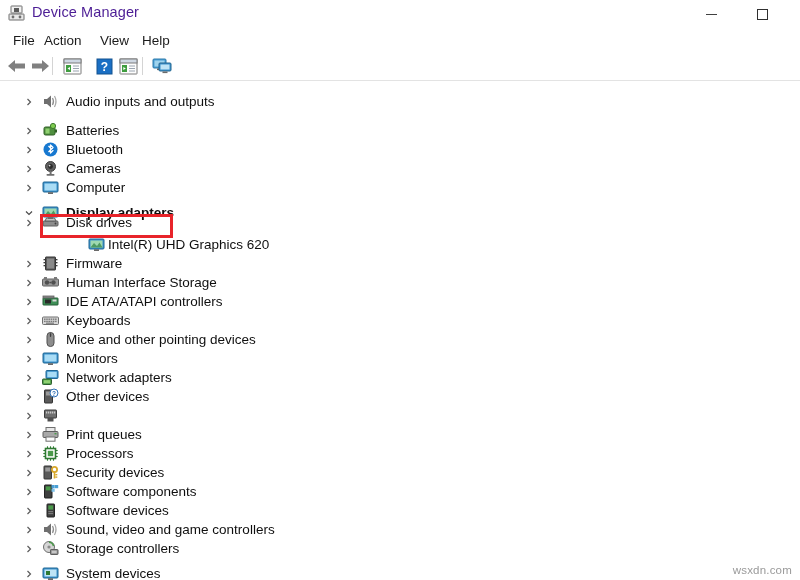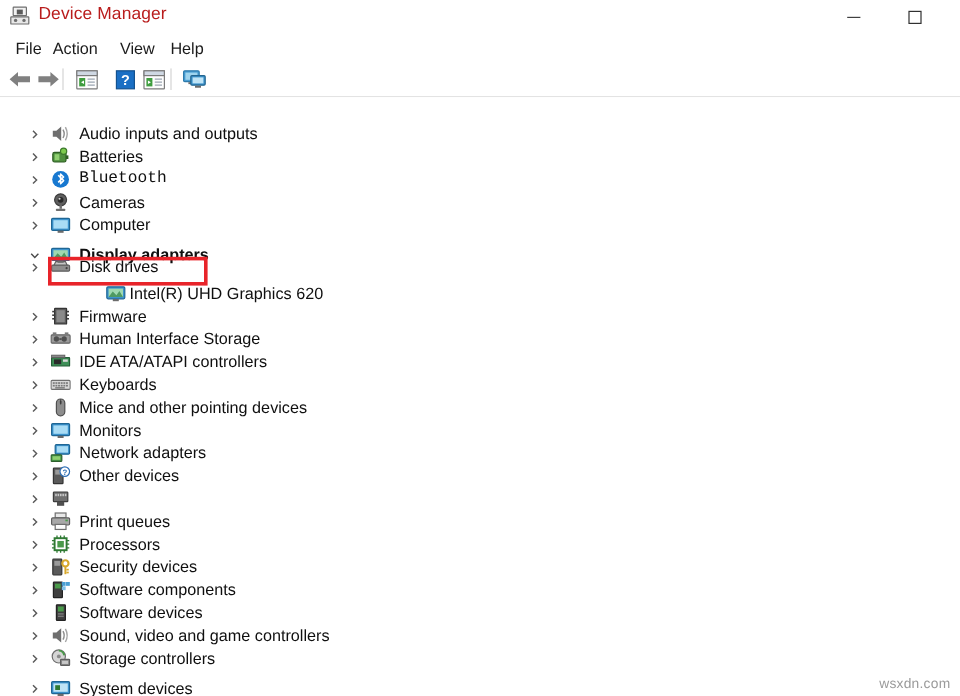--- a/index.html
+++ b/index.html
@@ -34,21 +34,21 @@
   }
   #app-icon {
     position: absolute;
     left: 8px; top: 5px;
     width: 17px; height: 17px;
   }
   #title-text {
     position: absolute;
     left: 32px; top: 4px;
     font-size: 14.5px;
-    color: #b91c1c;
+    color: #4c1d95;
     letter-spacing: 0.1px;
     white-space: nowrap;
   }
   .caption-btn {
     position: absolute;
     top: 0;
     width: 46px; height: 29px;
     display: flex;
     align-items: center;
     justify-content: center;
@@ -261,21 +261,21 @@
         <rect x="8.5" y="7.5" width="9" height="5" fill="#bfe4f6"></rect>
         <rect x="10.5" y="14.5" width="5" height="1.6" fill="#6b6b6b"></rect>
       </svg>
     </div>
   </div>
 
   <div id="treepane">
 
 
     <div id="rows">
-        <div class="row" style="top: 21px;">
+        <div class="row" style="top: 11px;">
           <span class="chev" style="left:22px">
             <svg width="8" height="8" viewBox="0 0 8 8">
               <path d="M2.5 1 L5.5 4 L2.5 7" fill="none" stroke="#5a5a5a" stroke-width="1.2"></path>
             </svg>
           </span>
           <span class="row-icon" style="left:42px"><svg width="17" height="17" viewBox="0 0 17 17">
         <path d="M2 6 L5 6 L9 2.5 L9 14.5 L5 11 L2 11 Z" fill="#6f6f6f"></path>
         <path d="M10.5 5 Q12.5 8.5 10.5 12" fill="none" stroke="#8d8d8d" stroke-width="1.2"></path>
         <path d="M12.5 3 Q15.5 8.5 12.5 14" fill="none" stroke="#a5a5a5" stroke-width="1.2"></path>
       </svg></span>
@@ -288,21 +288,21 @@
             </svg>
           </span>
           <span class="row-icon" style="left:42px"><svg width="17" height="17" viewBox="0 0 17 17">
         <rect x="2" y="5" width="11" height="8" rx="1.5" fill="#4f8f3f" stroke="#2f5f24" stroke-width="1"></rect>
         <rect x="13" y="7.5" width="2" height="3" fill="#2f5f24"></rect>
         <rect x="3.5" y="6.5" width="4" height="5" fill="#8fd070"></rect>
         <circle cx="11" cy="4" r="2.6" fill="#7ecb4f" stroke="#3d7a2d" stroke-width="1"></circle>
       </svg></span>
           <span class="row-label" style="left:66px">Batteries</span>
         </div>
-        <div class="row" style="top: 59px; font-family: Liberation Mono, monospace;">
+        <div class="row" style="top: 59px;">
           <span class="chev" style="left:22px">
             <svg width="8" height="8" viewBox="0 0 8 8">
               <path d="M2.5 1 L5.5 4 L2.5 7" fill="none" stroke="#5a5a5a" stroke-width="1.2"></path>
             </svg>
           </span>
           <span class="row-icon" style="left:42px"><svg width="17" height="17" viewBox="0 0 17 17">
         <circle cx="8.5" cy="8.5" r="7" fill="#1778d0"></circle>
         <path d="M6.5 5 L11 9.5 L8.5 12 L8.5 4 L11 6.5 L6.5 11" fill="none" stroke="#ffffff" stroke-width="1.3" stroke-linejoin="round"></path>
       </svg></span>
           <span class="row-label" style="left:66px">Bluetooth</span>

